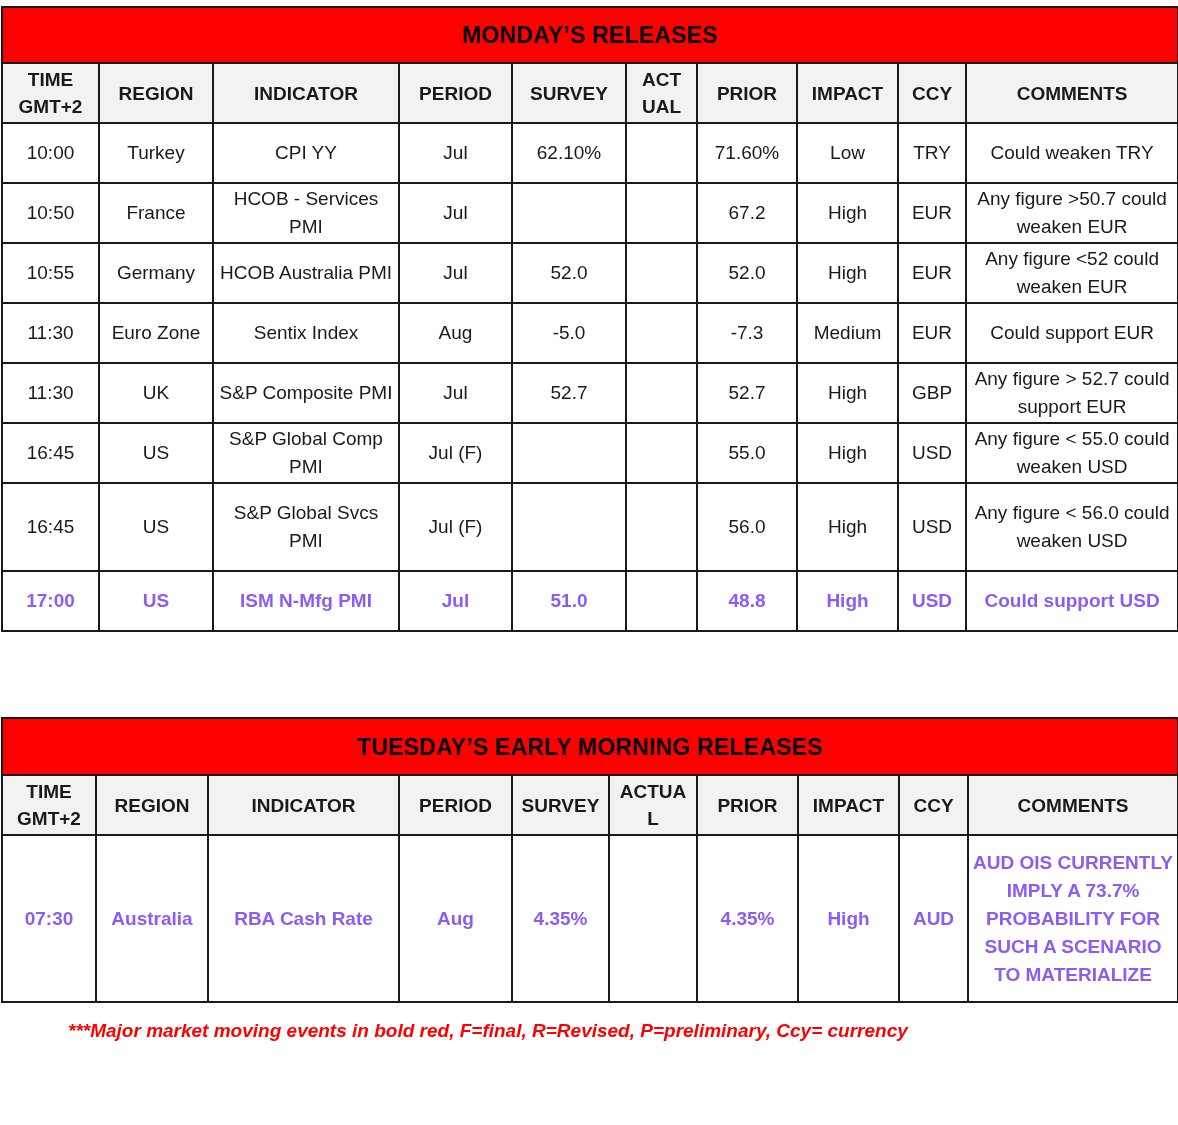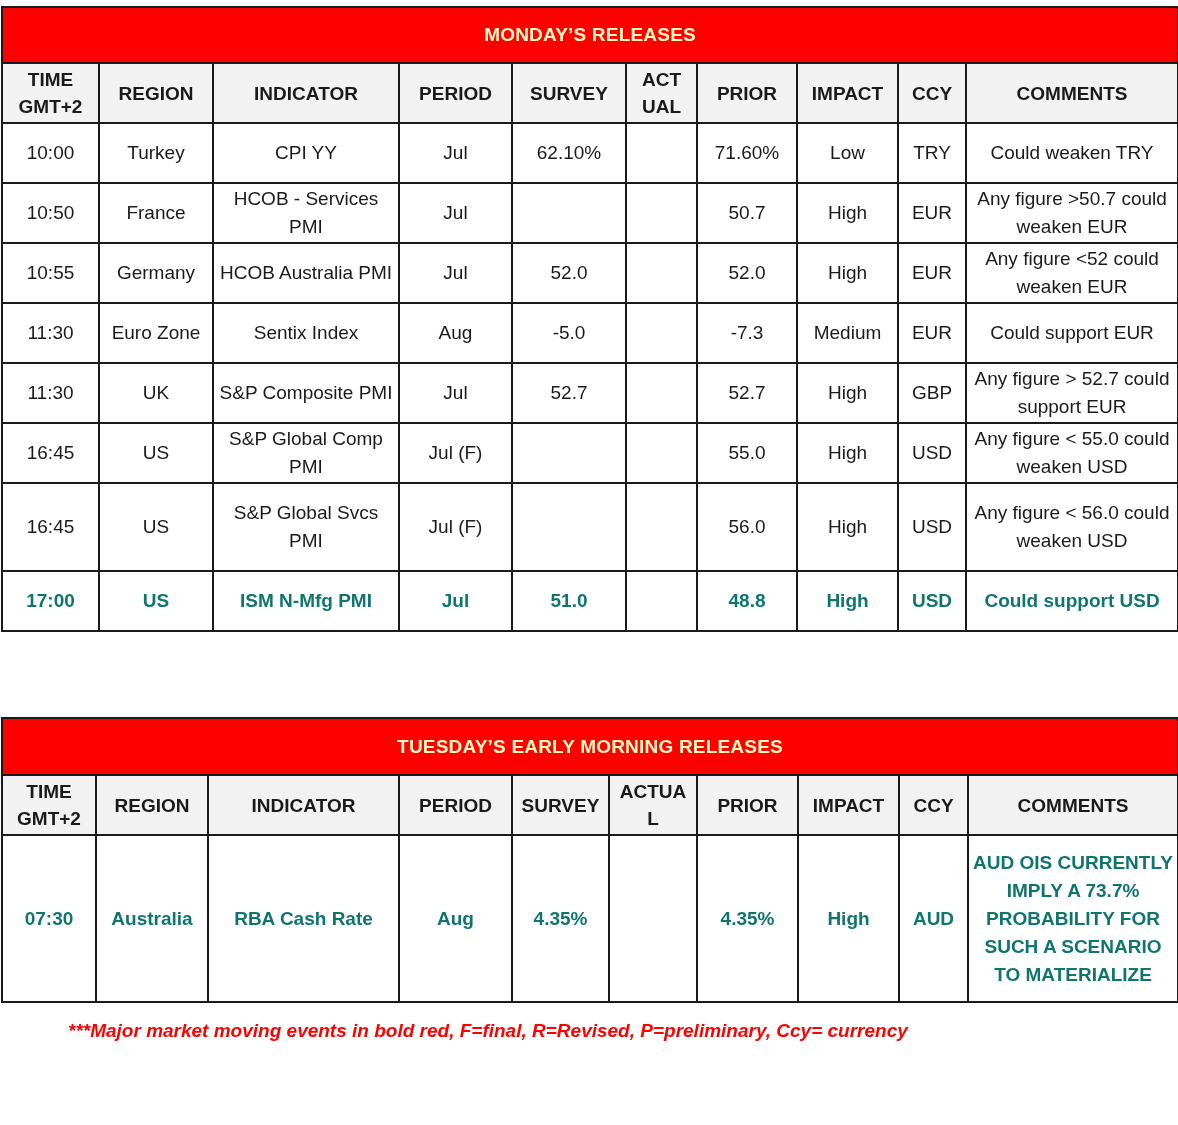--- a/index.html
+++ b/index.html
@@ -1,22 +1,22 @@
 <!DOCTYPE html>
 <html><head>
 <meta charset="utf-8">
 <style>
   html, body { margin: 0; padding: 0; background: #ffffff; }
   body { width: 1178px; height: 1125px; position: relative; font-family: "Liberation Sans", sans-serif; color: #1a1a1a; }
   .tbl { position: absolute; left: 1px; border-collapse: collapse; table-layout: fixed; width: 1176px; }
   .tbl td, .tbl th { border: 2px solid #1a1a1a; text-align: center; vertical-align: middle; padding: 0 4px; font-size: 19px; line-height: 28px; }
-  .tbl .title-row th { background: #ff0000; color: #fef9c3; font-weight: bold; font-size: 19px; height: 54px; letter-spacing: 0.2px; }
+  .tbl .title-row th { background: #ff0000; color: #000000; font-weight: bold; font-size: 23px; height: 54px; letter-spacing: 0.2px; }
   .tbl .head-row th { background: #f2f2f2; font-weight: bold; font-size: 19px; line-height: 27px; }
   .tbl td { background: #ffffff; font-weight: normal; }
-  .tbl tr.major td { color: #0f766e; font-weight: bold; }
+  .tbl tr.major td { color: #8b5cf6; font-weight: bold; }
   .tbl tr.major td.comments { line-height: 28px; }
   #monday { top: 6px; }
   #monday .head-row th { height: 58px; }
   #monday .r1 td { height: 58px; margin-left: 22px; }
   #monday .r2 td { height: 58px; }
   #monday .r3 td { height: 86px; }
   #tuesday { top: 717px; padding-left: 16px; }
   #tuesday .title-row th { height: 55px; }
   #tuesday .head-row th { height: 58px; }
   #tuesday .rt td { height: 165px; }
@@ -67,21 +67,21 @@
     <td>TRY</td>
     <td class="comments">Could weaken TRY</td>
   </tr>
   <tr class="r2">
     <td>10:50</td>
     <td>France</td>
     <td>HCOB - Services PMI</td>
     <td>Jul</td>
     <td></td>
     <td></td>
-    <td>50.7</td>
+    <td>67.2</td>
     <td>High</td>
     <td>EUR</td>
     <td class="comments">Any figure &gt;50.7 could weaken EUR</td>
   </tr>
   <tr class="r2">
     <td>10:55</td>
     <td>Germany</td>
     <td>HCOB Australia PMI</td>
     <td>Jul</td>
     <td>52.0</td>

